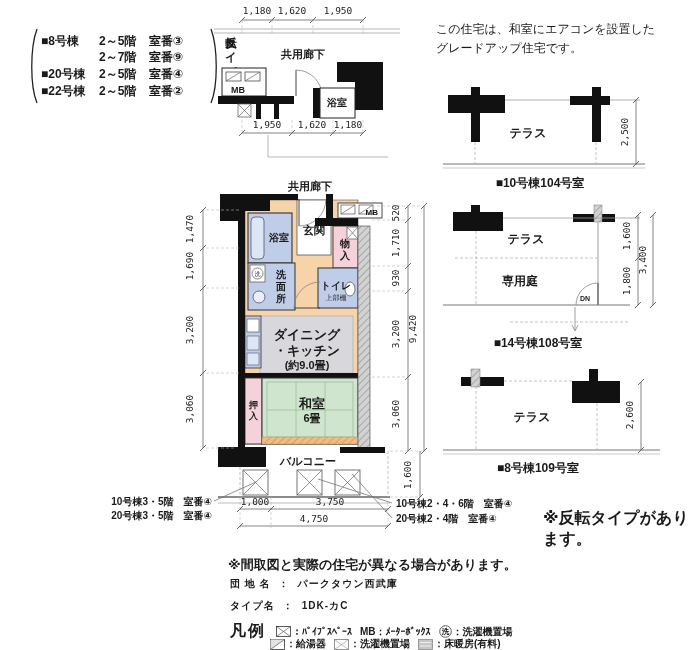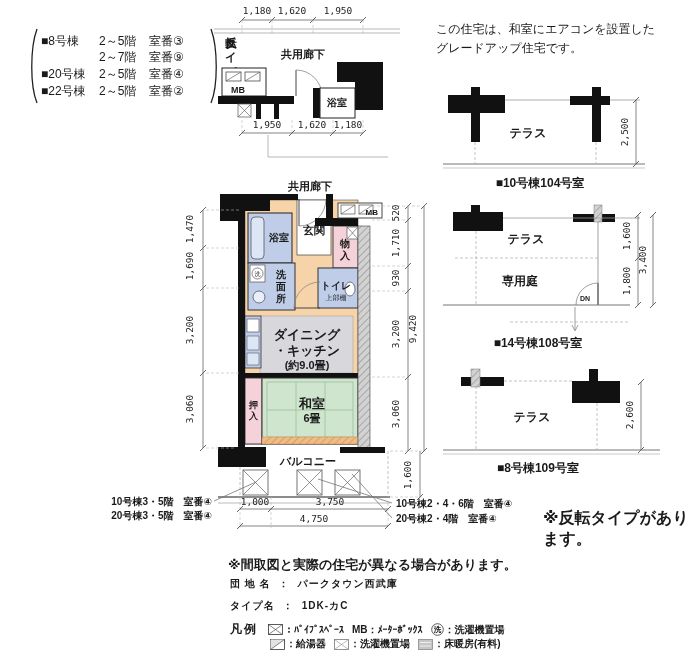--- a/index.html
+++ b/index.html
@@ -13,33 +13,33 @@
   .s11{font-size:11px}.s12{font-size:12px}.s13{font-size:13px}
   .dim{font-family:"DejaVu Sans Mono","Liberation Mono",monospace;fill:#222;font-size:9.5px;}
   .thin{stroke:#777;stroke-width:.9;fill:none}
   .xline{stroke:#666;stroke-width:.7}
   .dash{stroke:#aaa;stroke-width:.7;fill:none;stroke-dasharray:3,2}
   .ext{stroke:#bbb;stroke-width:.6;stroke-dasharray:3,2}
   .tick{stroke:#555;stroke-width:.9}
   
   .variant-legend{left:28px;top:26px;display:flex;align-items:center;}
   .vrows{margin:0 3px;}
-  .vrow{display:flex;font-size:12px;font-weight:400;line-height:1.38;}
+  .vrow{display:flex;font-size:12px;font-weight:700;line-height:1.38;}
   .vb{width:58px}.vf{width:50px}.vr{width:58px}
   .vside{writing-mode:vertical-rl;font-size:11.5px;font-weight:600;letter-spacing:1px;margin-left:3px;height:78px;}
   
   .upgrade-note{left:436px;top:20px;font-size:12px;font-weight:400;line-height:1.55;}
   .mirror-note{left:543px;top:508px;font-size:16px;font-weight:600;}
   
   .disclaimer{left:228px;top:556px;font-size:13px;font-weight:600;}
   .frow{left:230px;display:flex;align-items:baseline;font-size:10px;font-weight:700;letter-spacing:1px;}
   .frow .sep{margin:0 8px;}
   .legend-line{display:flex;align-items:center;font-size:10px;font-weight:600;white-space:nowrap;}
   .legend-line .sym{margin:0 1px 0 8px;display:block;}
-  .legend-title{font-size:12px;font-weight:700;margin-right:2px;letter-spacing:2px;}
+  .legend-title{font-size:16px;font-weight:700;margin-right:2px;letter-spacing:2px;}
 </style>
 </head>
 <body>
 
 <div id="canvas">
 
   <div class="abs variant-legend">
     <svg width="10" height="80">
       <path d="M9,3 C2,22 2,60 9,77" stroke="#222" stroke-width="1.3" fill="none"></path>
     </svg>

